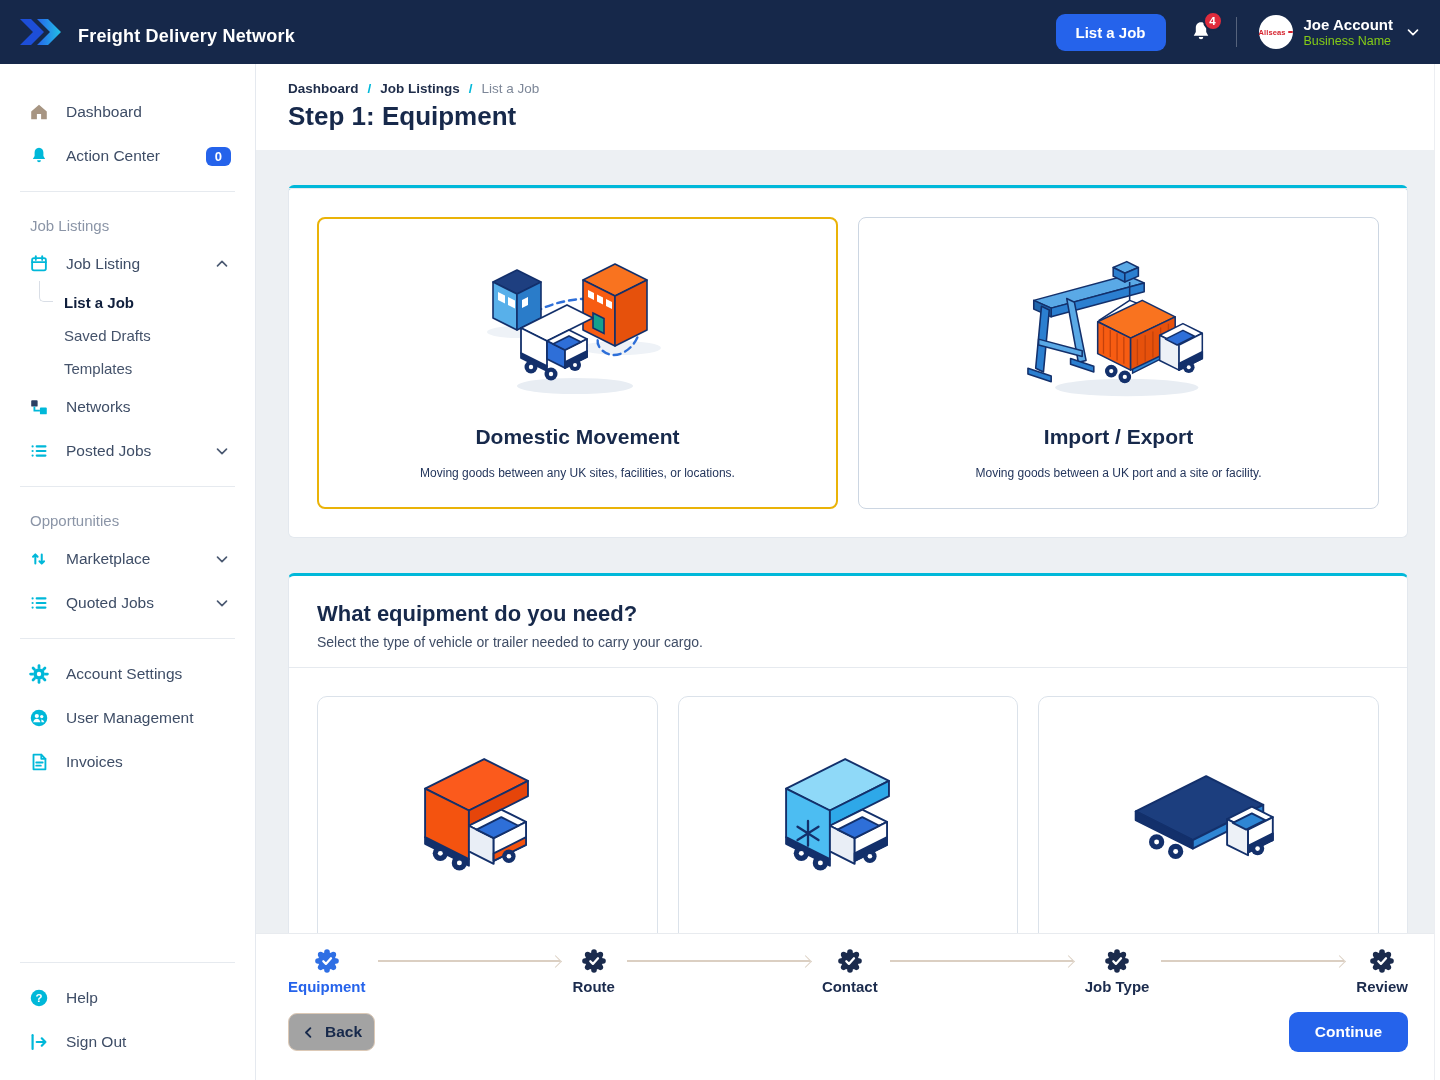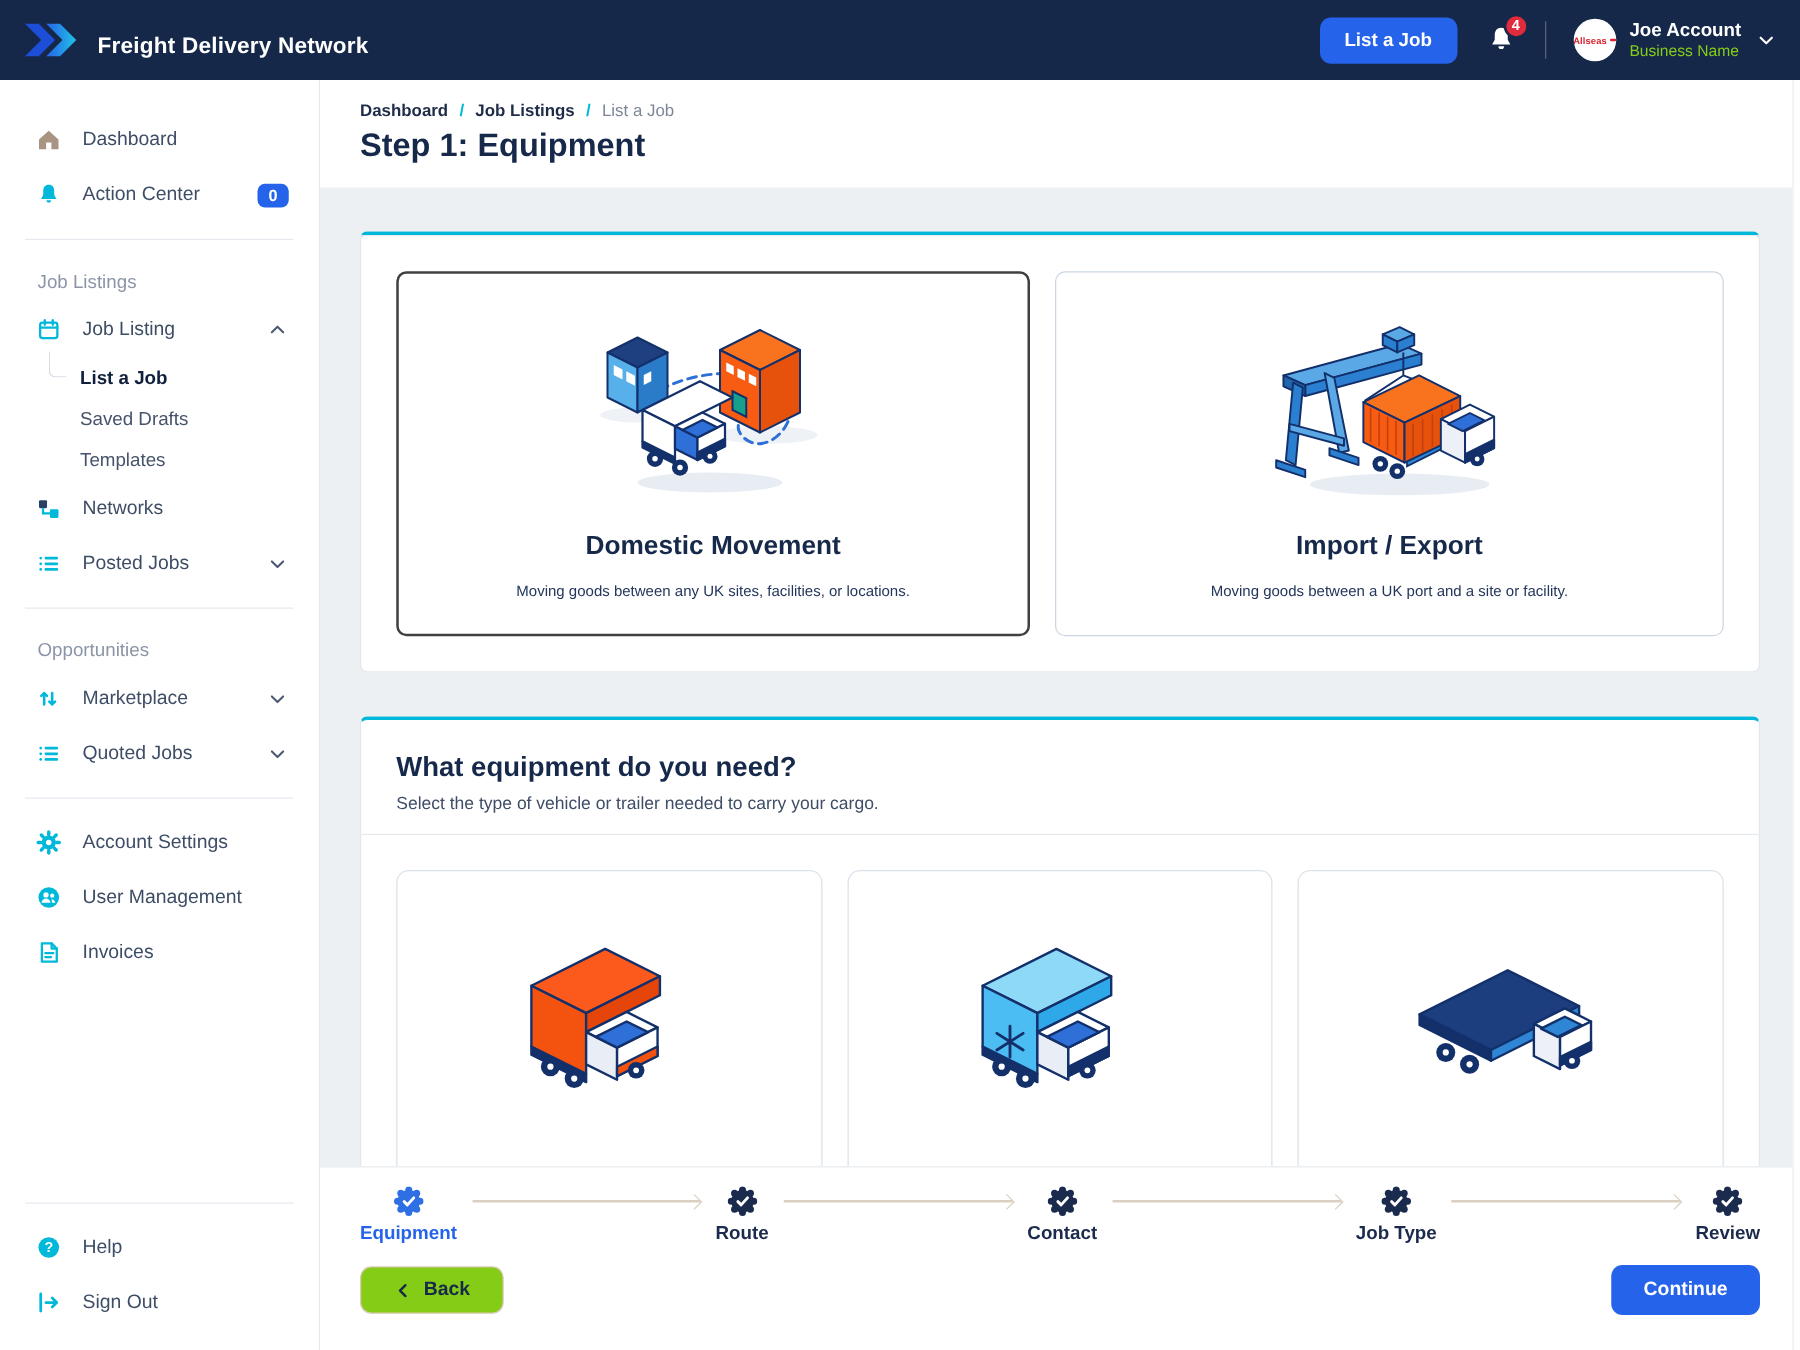--- a/index.html
+++ b/index.html
@@ -46,40 +46,40 @@
   .content{padding:35px 32px 0}
 
   .card{background:#fff;border:1px solid #e3e8ee;border-top:3px solid #00b8d9;border-radius:6px}
   .card-head{padding:25px 28px 17px}
   .card-title{font-size:22px;font-weight:700;color:#17294b}
   .card-sub{font-size:14px;color:#3f4d66;margin-top:7px}
   .card-divider{height:1px;background:#e6eaef}
   .card-body{padding:28px}
   .options-2{display:flex;gap:20px}
   .option{flex:1;border:1px solid #ccd6e2;border-radius:8px;background:#fff;display:flex;flex-direction:column;align-items:center;text-align:center;padding:32px 24px 28px;cursor:pointer}
-  .option.selected{border:2px solid #404040;padding:31px 9px 27px}
+  .option.selected{border:2px solid #eab308;padding:31px 23px 27px}
   .option-title{font-size:21px;font-weight:700;color:#17294b;margin-top:20px}
   .option-desc{font-size:12px;color:#24365c;margin-top:17px}
 
   .card2{margin-top:35px;height:560px;overflow:hidden}
   .options-3{display:flex;gap:20px}
   .equip{flex:1;border:1px solid #dbe2ea;border-radius:10px;background:#fff;height:300px;display:flex;justify-content:center;padding-top:42px;cursor:pointer}
 
   
   .bottombar{position:absolute;left:256px;right:0;bottom:0;height:147px;background:#fff;border-top:1px solid #e8ebef;z-index:35;padding:15px 32px 0}
   .stepper{display:flex;align-items:flex-start}
   .step{display:flex;flex-direction:column;align-items:center;gap:5px;cursor:pointer}
   .seal{width:24px;height:24px;color:#1b2b4d}
   .step.active .seal{color:#2f6fe4}
   .step-label{font-size:15px;font-weight:700;color:#1b2b4d}
   .step.active .step-label{color:#2563eb}
   .arrow{flex:1;height:1.5px;background:#dbcfc2;margin:11px 12px 0;position:relative}
   .arrow::after{content:'';position:absolute;right:0;top:-3.4px;width:8px;height:8px;border-top:1.5px solid #dbcfc2;border-right:1.5px solid #dbcfc2;transform:rotate(45deg)}
   .actions{display:flex;justify-content:space-between;align-items:center;margin-top:17px}
-  .btn-back{display:inline-flex;align-items:center;gap:9px;background:#84cc16;border:1.5px solid #dcc9b6;border-radius:9px;padding:9px 26px;font-size:15.5px;font-weight:700;color:#17294b;font-family:inherit;cursor:pointer}
+  .btn-back{display:inline-flex;align-items:center;gap:9px;background:#a3a3a3;border:1.5px solid #dcc9b6;border-radius:9px;padding:9px 12px;font-size:15.5px;font-weight:700;color:#17294b;font-family:inherit;cursor:pointer}
   .btn-continue{background:#2563eb;color:#fff;border:none;border-radius:9px;padding:11px 26px;font-size:15.5px;font-weight:600;font-family:inherit;cursor:pointer}
 
   .scroll-gutter{position:absolute;top:64px;right:0;width:6px;bottom:0;background:#fff;border-left:1px solid #eceef2;z-index:36}
 </style>
 </head>
 <body>
 
 <header class="topbar">
   <div class="brand">
     <span>

